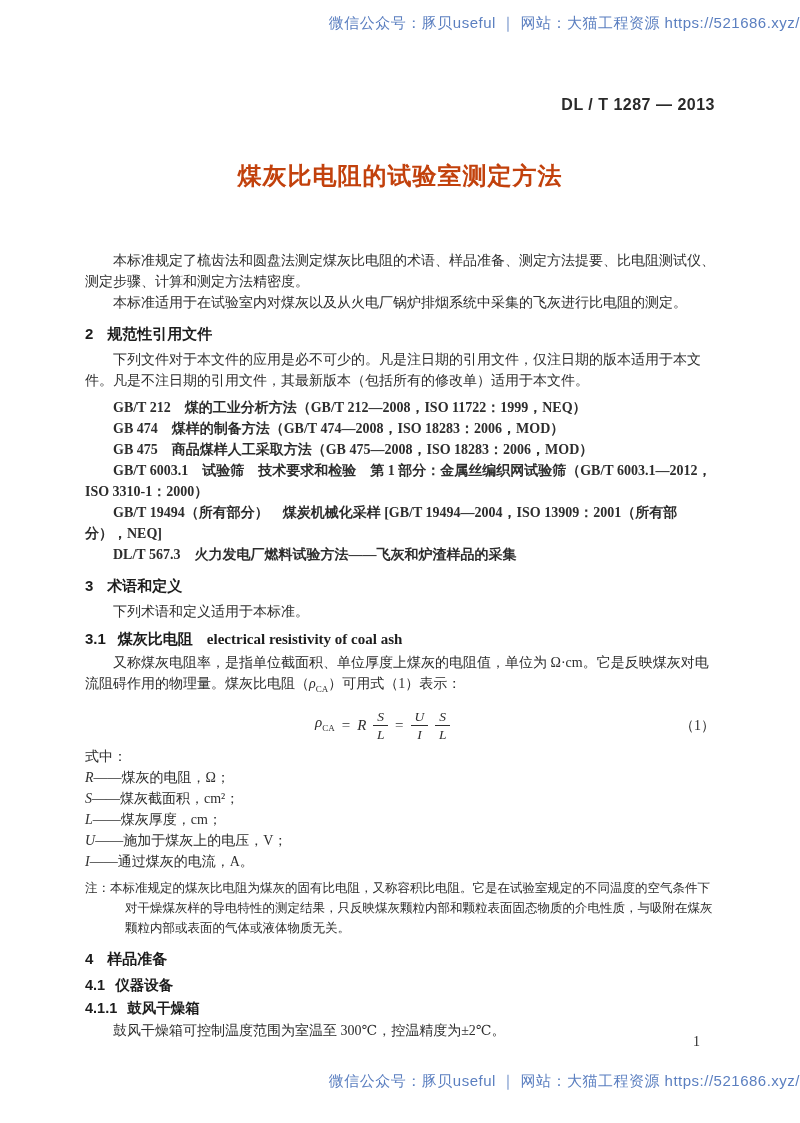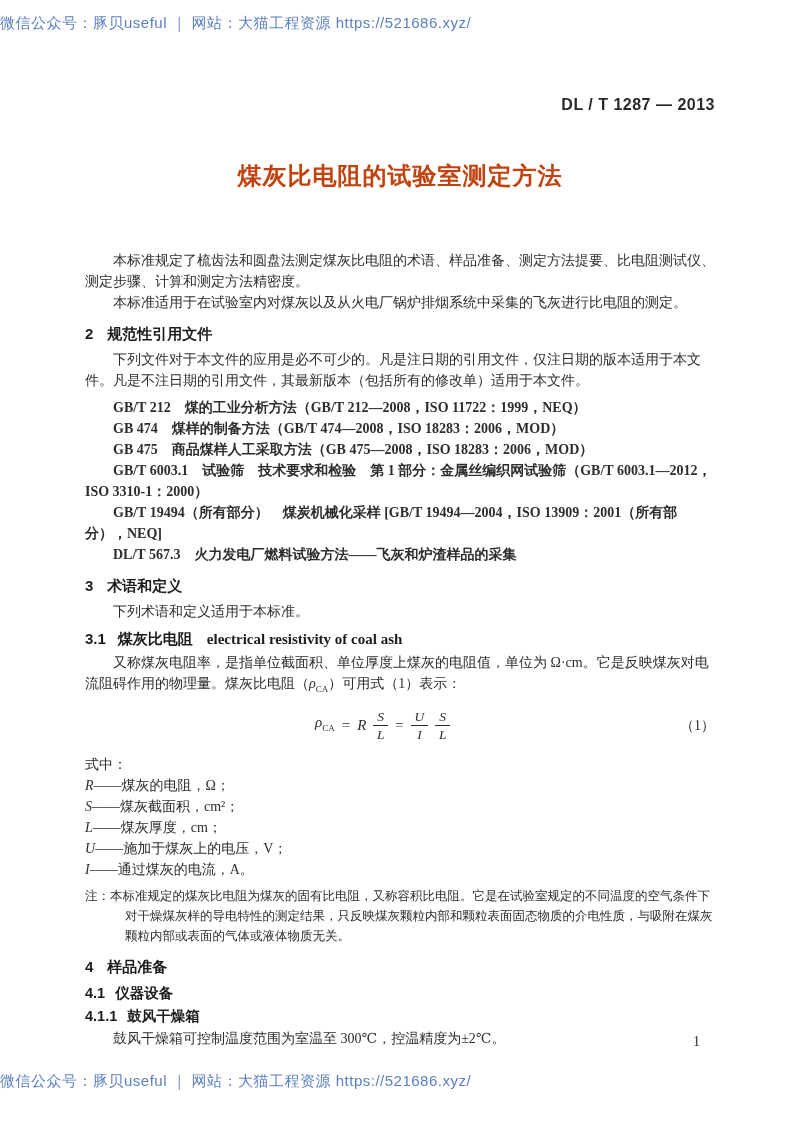--- a/index.html
+++ b/index.html
@@ -6,21 +6,21 @@
   body{
     width:800px;height:1123px;
     background:#ffffff;
     font-family:"Liberation Serif","DejaVu Serif",serif;
     color:#2d2d2d;
     position:relative;
     overflow:hidden;
   }
   .banner{
     position:absolute;left:0;right:0;
-    text-align:left;
+    text-align:right;
     font-family:"Liberation Sans","DejaVu Sans",sans-serif;
     font-size:15px;
     color:#5b7fc0;
     letter-spacing:0.5px;
   }
   .banner-top{top:14px;}
   .banner-bottom{top:1072px;}
   .doc-code{
     position:absolute;top:96px;right:85px;
     font-family:"Liberation Sans","DejaVu Sans",sans-serif;
@@ -73,21 +73,21 @@
     gap:7px;font-style:italic;
   }
   .formula .op{font-style:normal;}
   .frac{
     display:inline-flex;flex-direction:column;align-items:center;
     font-size:13.5px;line-height:15px;font-style:italic;
   }
   .frac .num{border-bottom:1px solid #2d2d2d;padding:0 4px 1px;}
   .frac .den{padding-top:1px;}
   .formula-label{font-style:normal;font-size:14px;}
-  .where{margin:8px 0 0;}
+  .where{margin:0 0 0;}
   .symbol-row{margin:0;line-height:21px;}
   .symbol-row .sym{font-style:italic;font-family:"Liberation Serif","DejaVu Serif",serif;}
   .note{
     margin:6px 0 0;
     font-size:12.5px;line-height:20px;
     padding-left:3.2em;text-indent:-3.2em;
   }
   .note .note-label{font-family:"Liberation Sans","DejaVu Sans",sans-serif;}
   .sub-h{
     font-family:"Liberation Sans","DejaVu Sans",sans-serif;

